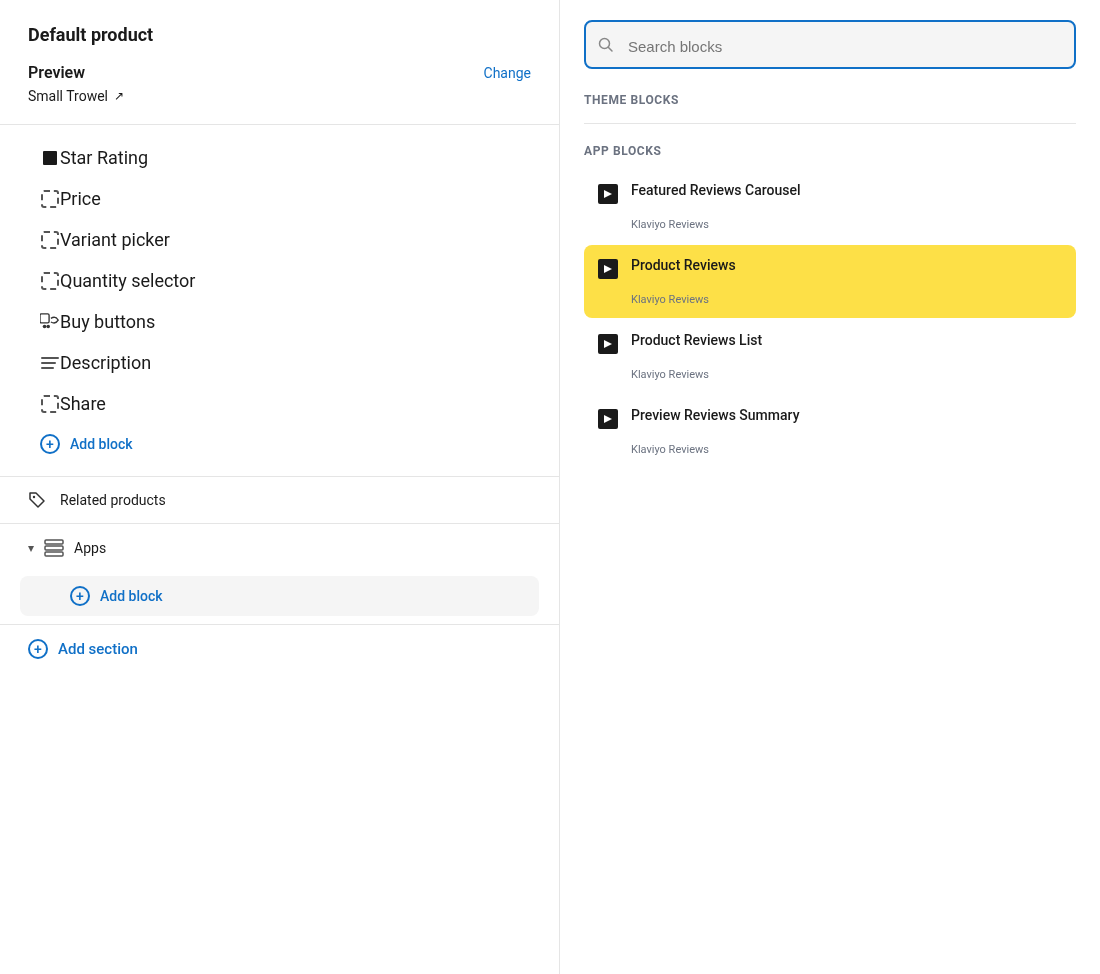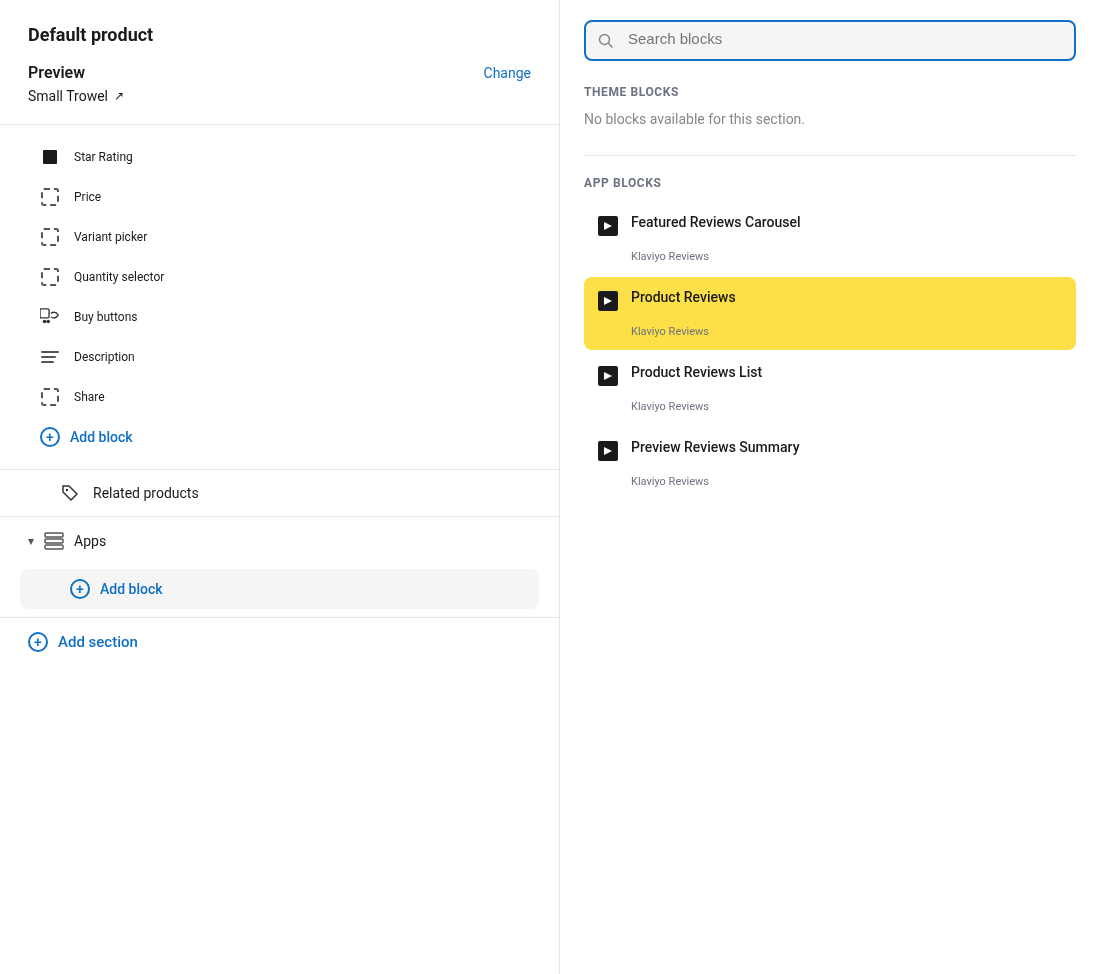--- a/index.html
+++ b/index.html
@@ -67,24 +67,23 @@
     }
 
     
     .block-list {
       padding: 12px 0;
     }
 
     .block-item {
       display: flex;
       align-items: center;
-      gap: 14px;
       padding: 10px 28px 10px 40px;
       cursor: pointer;
-      font-size: 12px;
+      font-size: 18px;
       color: #1a1a1a;
     }
 
     .block-icon {
       width: 20px;
       height: 20px;
       flex-shrink: 0;
       display: flex;
       align-items: center;
       justify-content: center;
@@ -209,21 +208,21 @@
     .search-input-wrapper .search-icon-svg {
       position: absolute;
       left: 14px;
       top: 50%;
       transform: translateY(-50%);
       color: #888;
     }
 
     .search-input {
       width: 100%;
-      padding: 8px 16px 12px 42px;
+      padding: 16px 16px 12px 42px;
       border: 2px solid #1070c7;
       border-radius: 8px;
       font-size: 15px;
       color: #be185d;
       background: #f5f5f5;
       outline: none;
     }
 
     .section-heading {
       font-size: 12px;
@@ -311,21 +310,20 @@
 
     .circle-plus::before {
       content: '+';
       color: #1070c7;
       font-size: 14px;
       line-height: 1;
     }
 
     .related-products-section {
       border-top: 1px solid #e5e5e5;
-      padding-left: 33px;
     }
   </style>
 </head>
 <body>
 
 <div class="left-panel">
 
   <div class="header-section">
     <div class="default-product-title">Default product</div>
     <div class="preview-row">
@@ -447,21 +445,20 @@
 
   <div class="search-input-wrapper">
     <svg class="search-icon-svg" width="16" height="16" viewBox="0 0 16 16" fill="none">
       <circle cx="6.5" cy="6.5" r="5" stroke="#888" stroke-width="1.5"></circle>
       <line x1="10.5" y1="10.5" x2="14" y2="14" stroke="#888" stroke-width="1.5" stroke-linecap="round"></line>
     </svg>
     <input class="search-input" type="text" placeholder="Search blocks" style="">
   </div>
 
   <div class="section-heading">THEME BLOCKS</div>
-  <p class="no-blocks-text">No blocks available for this section.</p>
 
   <hr class="divider">
 
   <div class="section-heading">APP BLOCKS</div>
 
   <div class="app-block-item">
     <div class="app-block-icon">
       <svg width="12" height="12" viewBox="0 0 12 12" fill="none">
         <polygon points="2,2 10,6 2,10" fill="#fff"></polygon>
       </svg>

